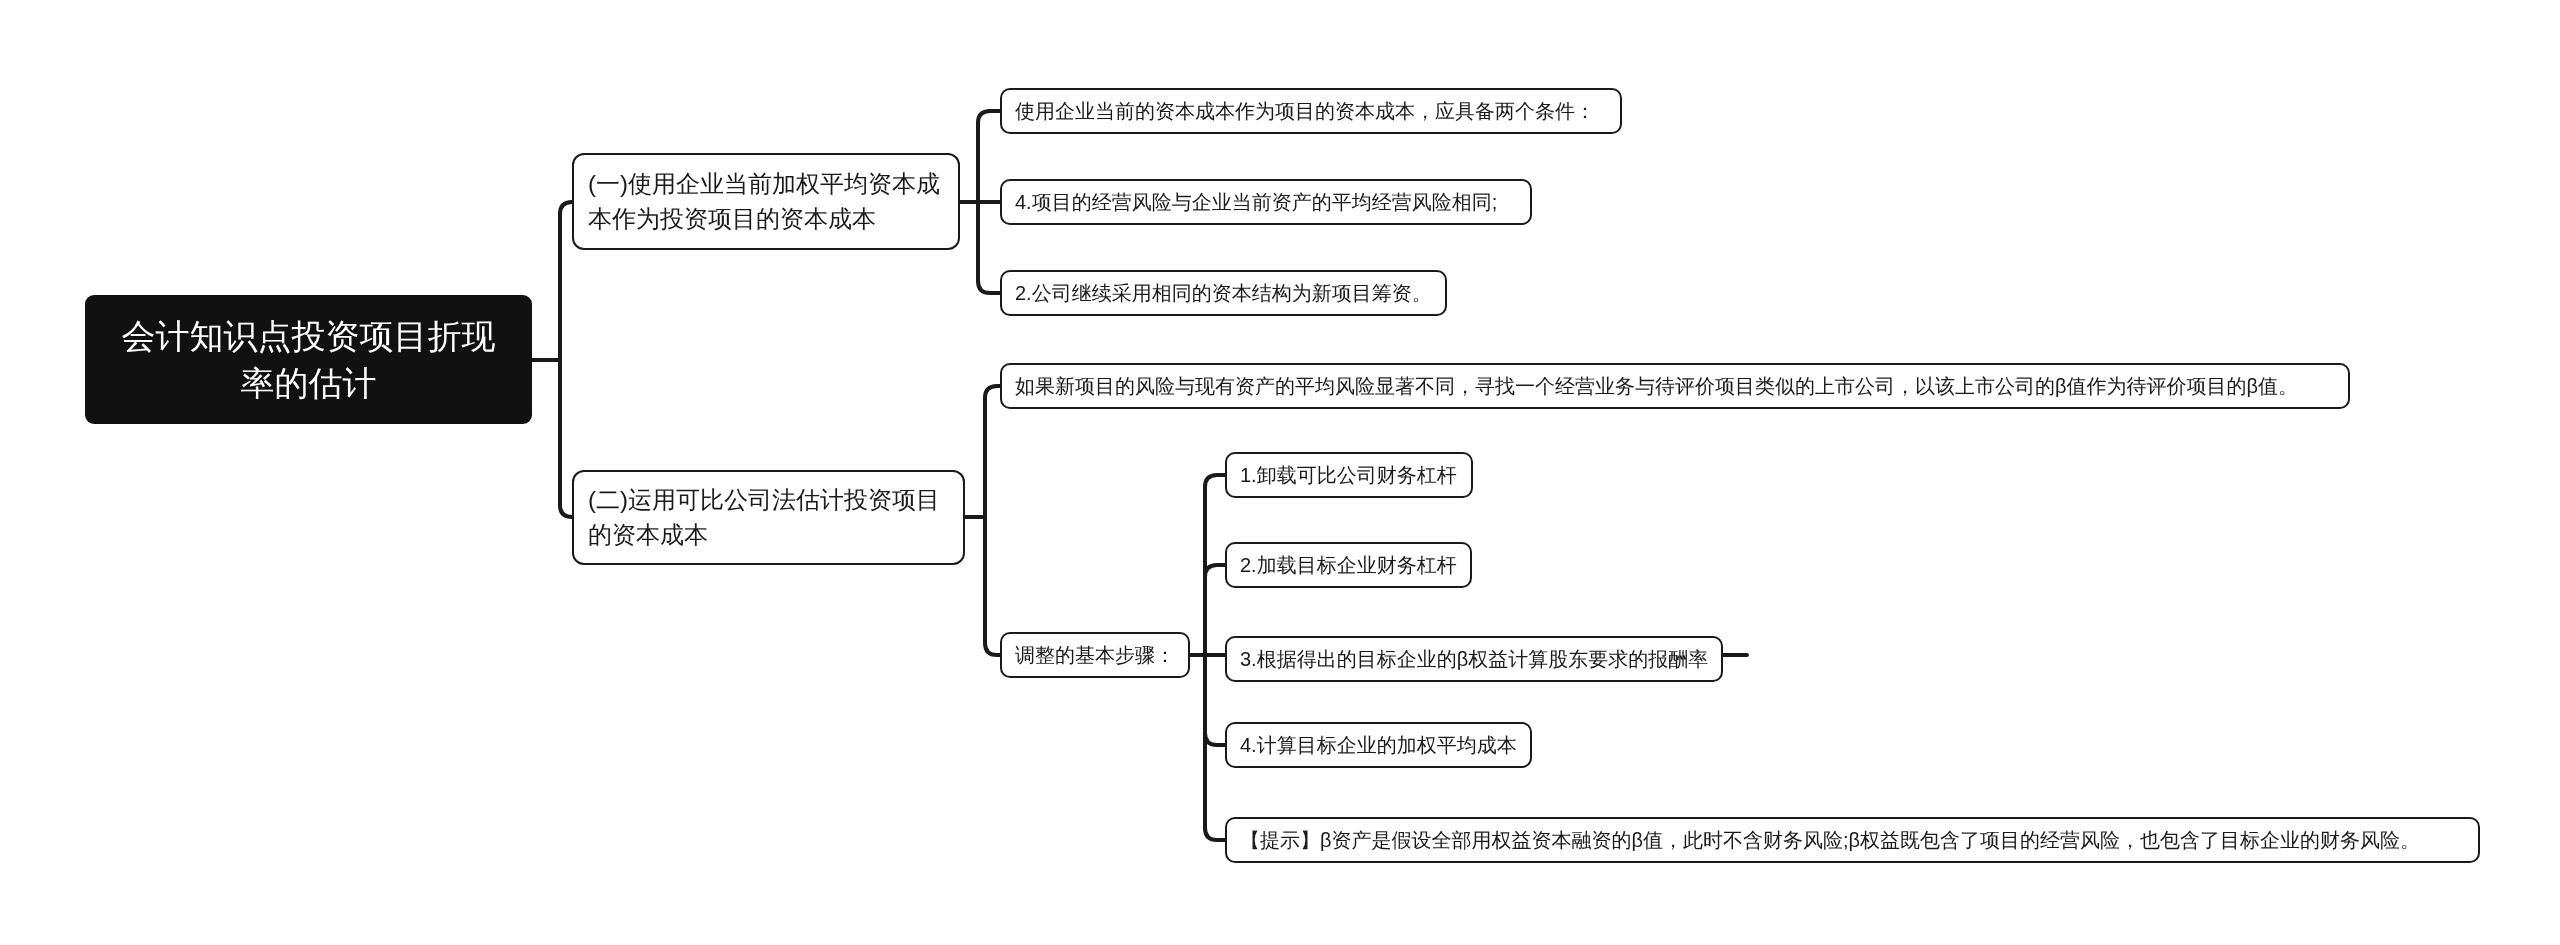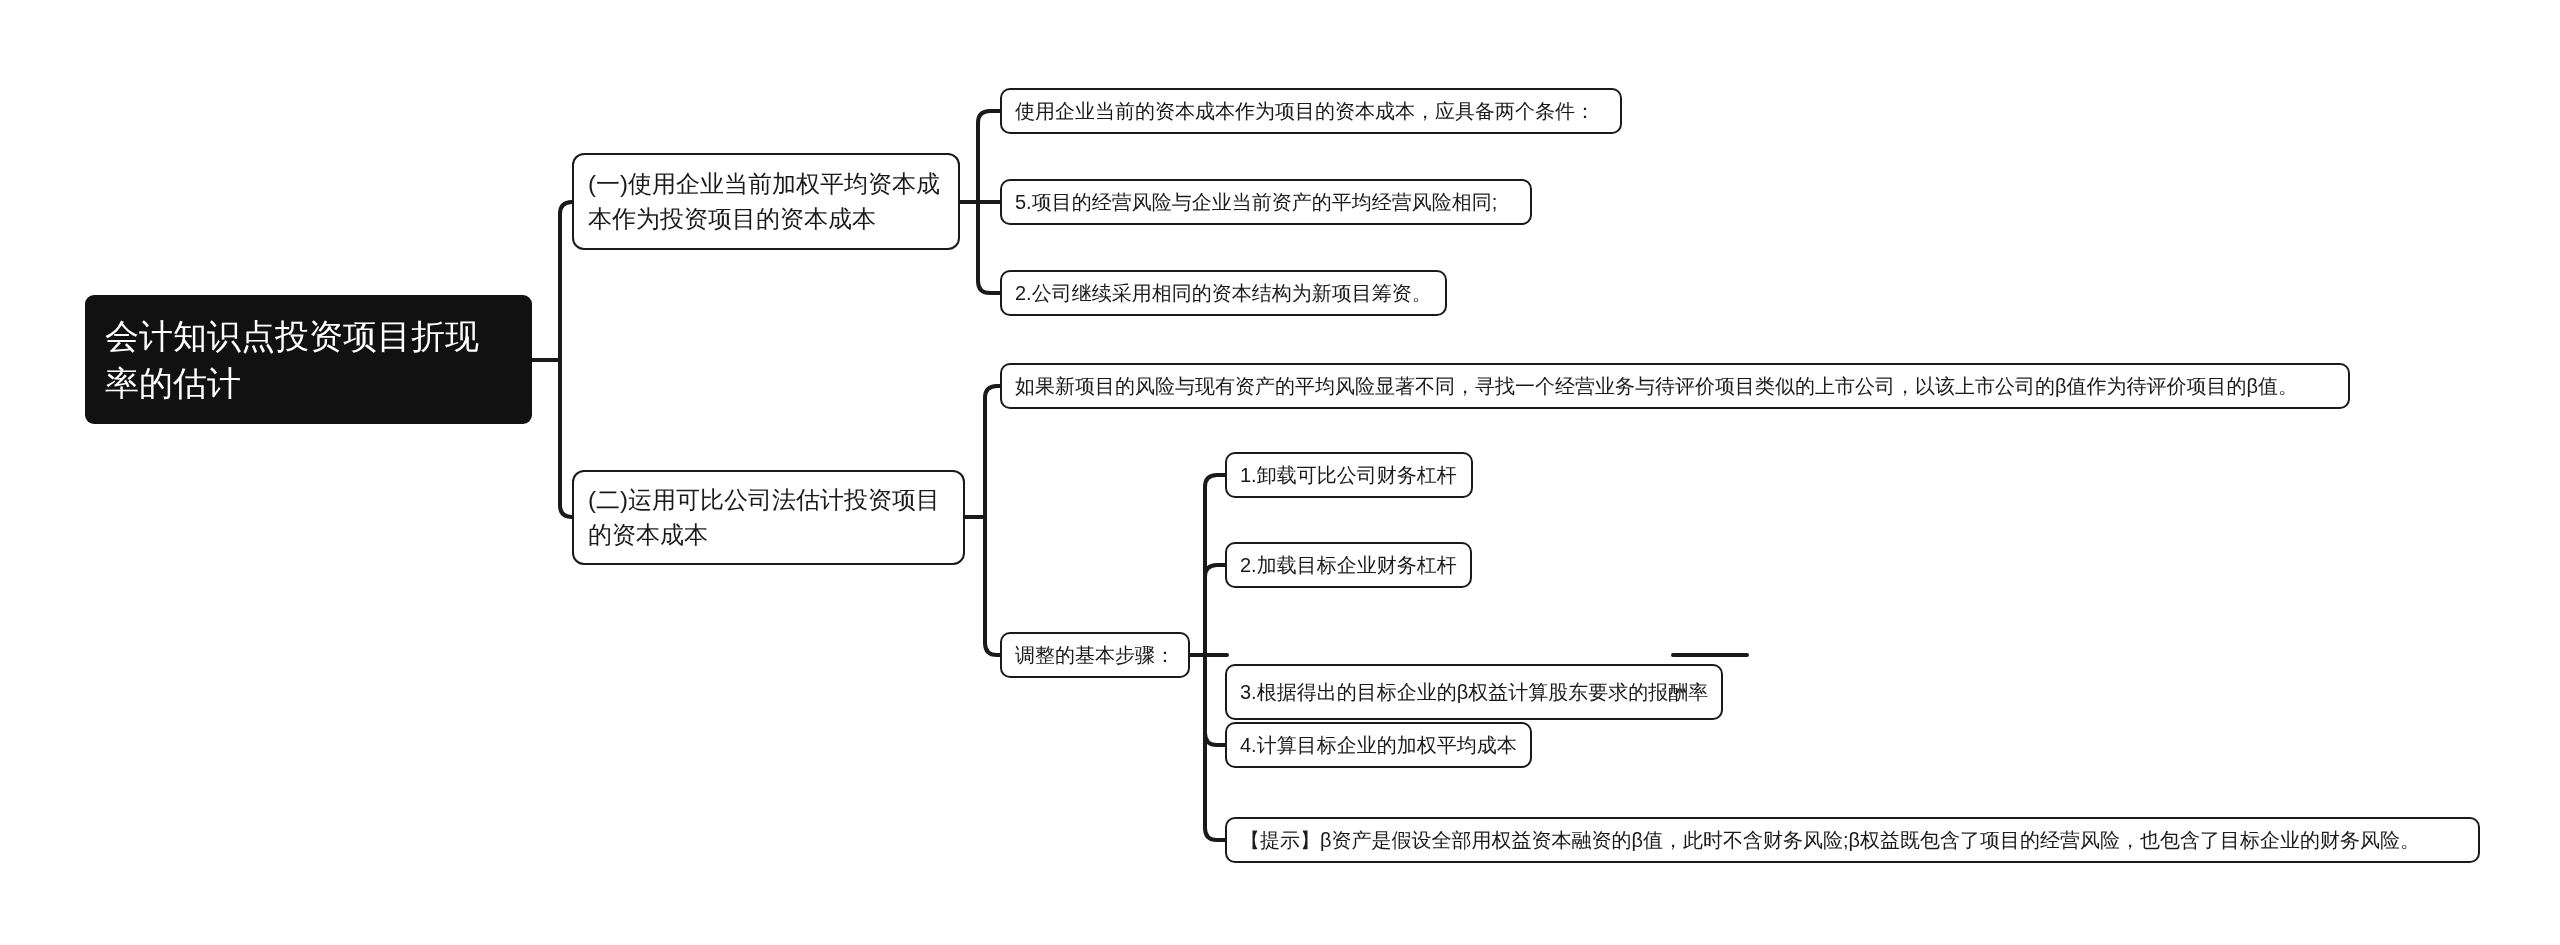--- a/index.html
+++ b/index.html
@@ -47,40 +47,41 @@
     line-height: 1.45;
   }
   .node.root {
     background: var(--root-bg, #111111);
     color: var(--root-text, #ffffff);
     border: none;
     border-radius: 9px;
     font-size: 34px;
     line-height: 1.38;
     justify-content: center;
+    text-align: center;
     white-space: normal;
     padding: 0 20px;
   }
   .node.branch {
     font-size: 24px;
     border-radius: 12px;
     padding: 0 14px;
   }
   
   #root      { left: 85px;   top: 295px; width: 447px;  height: 129px; }
   #branch1   { left: 572px;  top: 153px; width: 388px;  height: 97px; }
   #branch2   { left: 572px;  top: 470px; width: 393px;  height: 95px; }
   #leaf1a    { left: 1000px; top: 88px;  min-width: 622px;  height: 46px; }
   #leaf1b    { left: 1000px; top: 179px; min-width: 532px;  height: 46px; }
   #leaf1c    { left: 1000px; top: 270px; min-width: 440px;  height: 46px; }
   #longnote  { left: 1000px; top: 363px; min-width: 1350px; height: 46px; }
   #steps     { left: 1000px; top: 632px; min-width: 186px;  height: 46px; }
   #step1     { left: 1225px; top: 452px; min-width: 248px;  height: 46px; }
   #step2     { left: 1225px; top: 542px; min-width: 245px;  height: 46px; }
-  #step3     { left: 1225px; top: 664px; min-width: 448px;  height: 56px; }
+  #step3     { left: 1225px; top: 636px; min-width: 448px;  height: 46px; }
   #formula   { left: 1745px; top: 632px; min-width: 650px;  height: 46px; }
   #step4     { left: 1225px; top: 722px; min-width: 305px;  height: 46px; }
   #tipnote   { left: 1225px; top: 817px; min-width: 1255px; height: 46px; }
 </style>
 </head>
 <body>
 
 <div class="stage">
 
   <svg class="wires" viewBox="0 0 2560 945" xmlns="http://www.w3.org/2000/svg">
@@ -109,21 +110,21 @@
 
   <div id="branch1" class="node branch wrap">
     <span>(一)使用企业当前加权平均资本成本作为投资项目的资本成本</span>
   </div>
 
   <div id="leaf1a" class="node">
     <span>使用企业当前的资本成本作为项目的资本成本，应具备两个条件：</span>
   </div>
 
   <div id="leaf1b" class="node">
-    <span>5.项目的经营风险与企业当前资产的平均经营风险相同;</span>
+    <span>4.项目的经营风险与企业当前资产的平均经营风险相同;</span>
   </div>
 
   <div id="leaf1c" class="node">
     <span>2.公司继续采用相同的资本结构为新项目筹资。</span>
   </div>
 
   <div id="branch2" class="node branch wrap">
     <span>(二)运用可比公司法估计投资项目的资本成本</span>
   </div>
 

